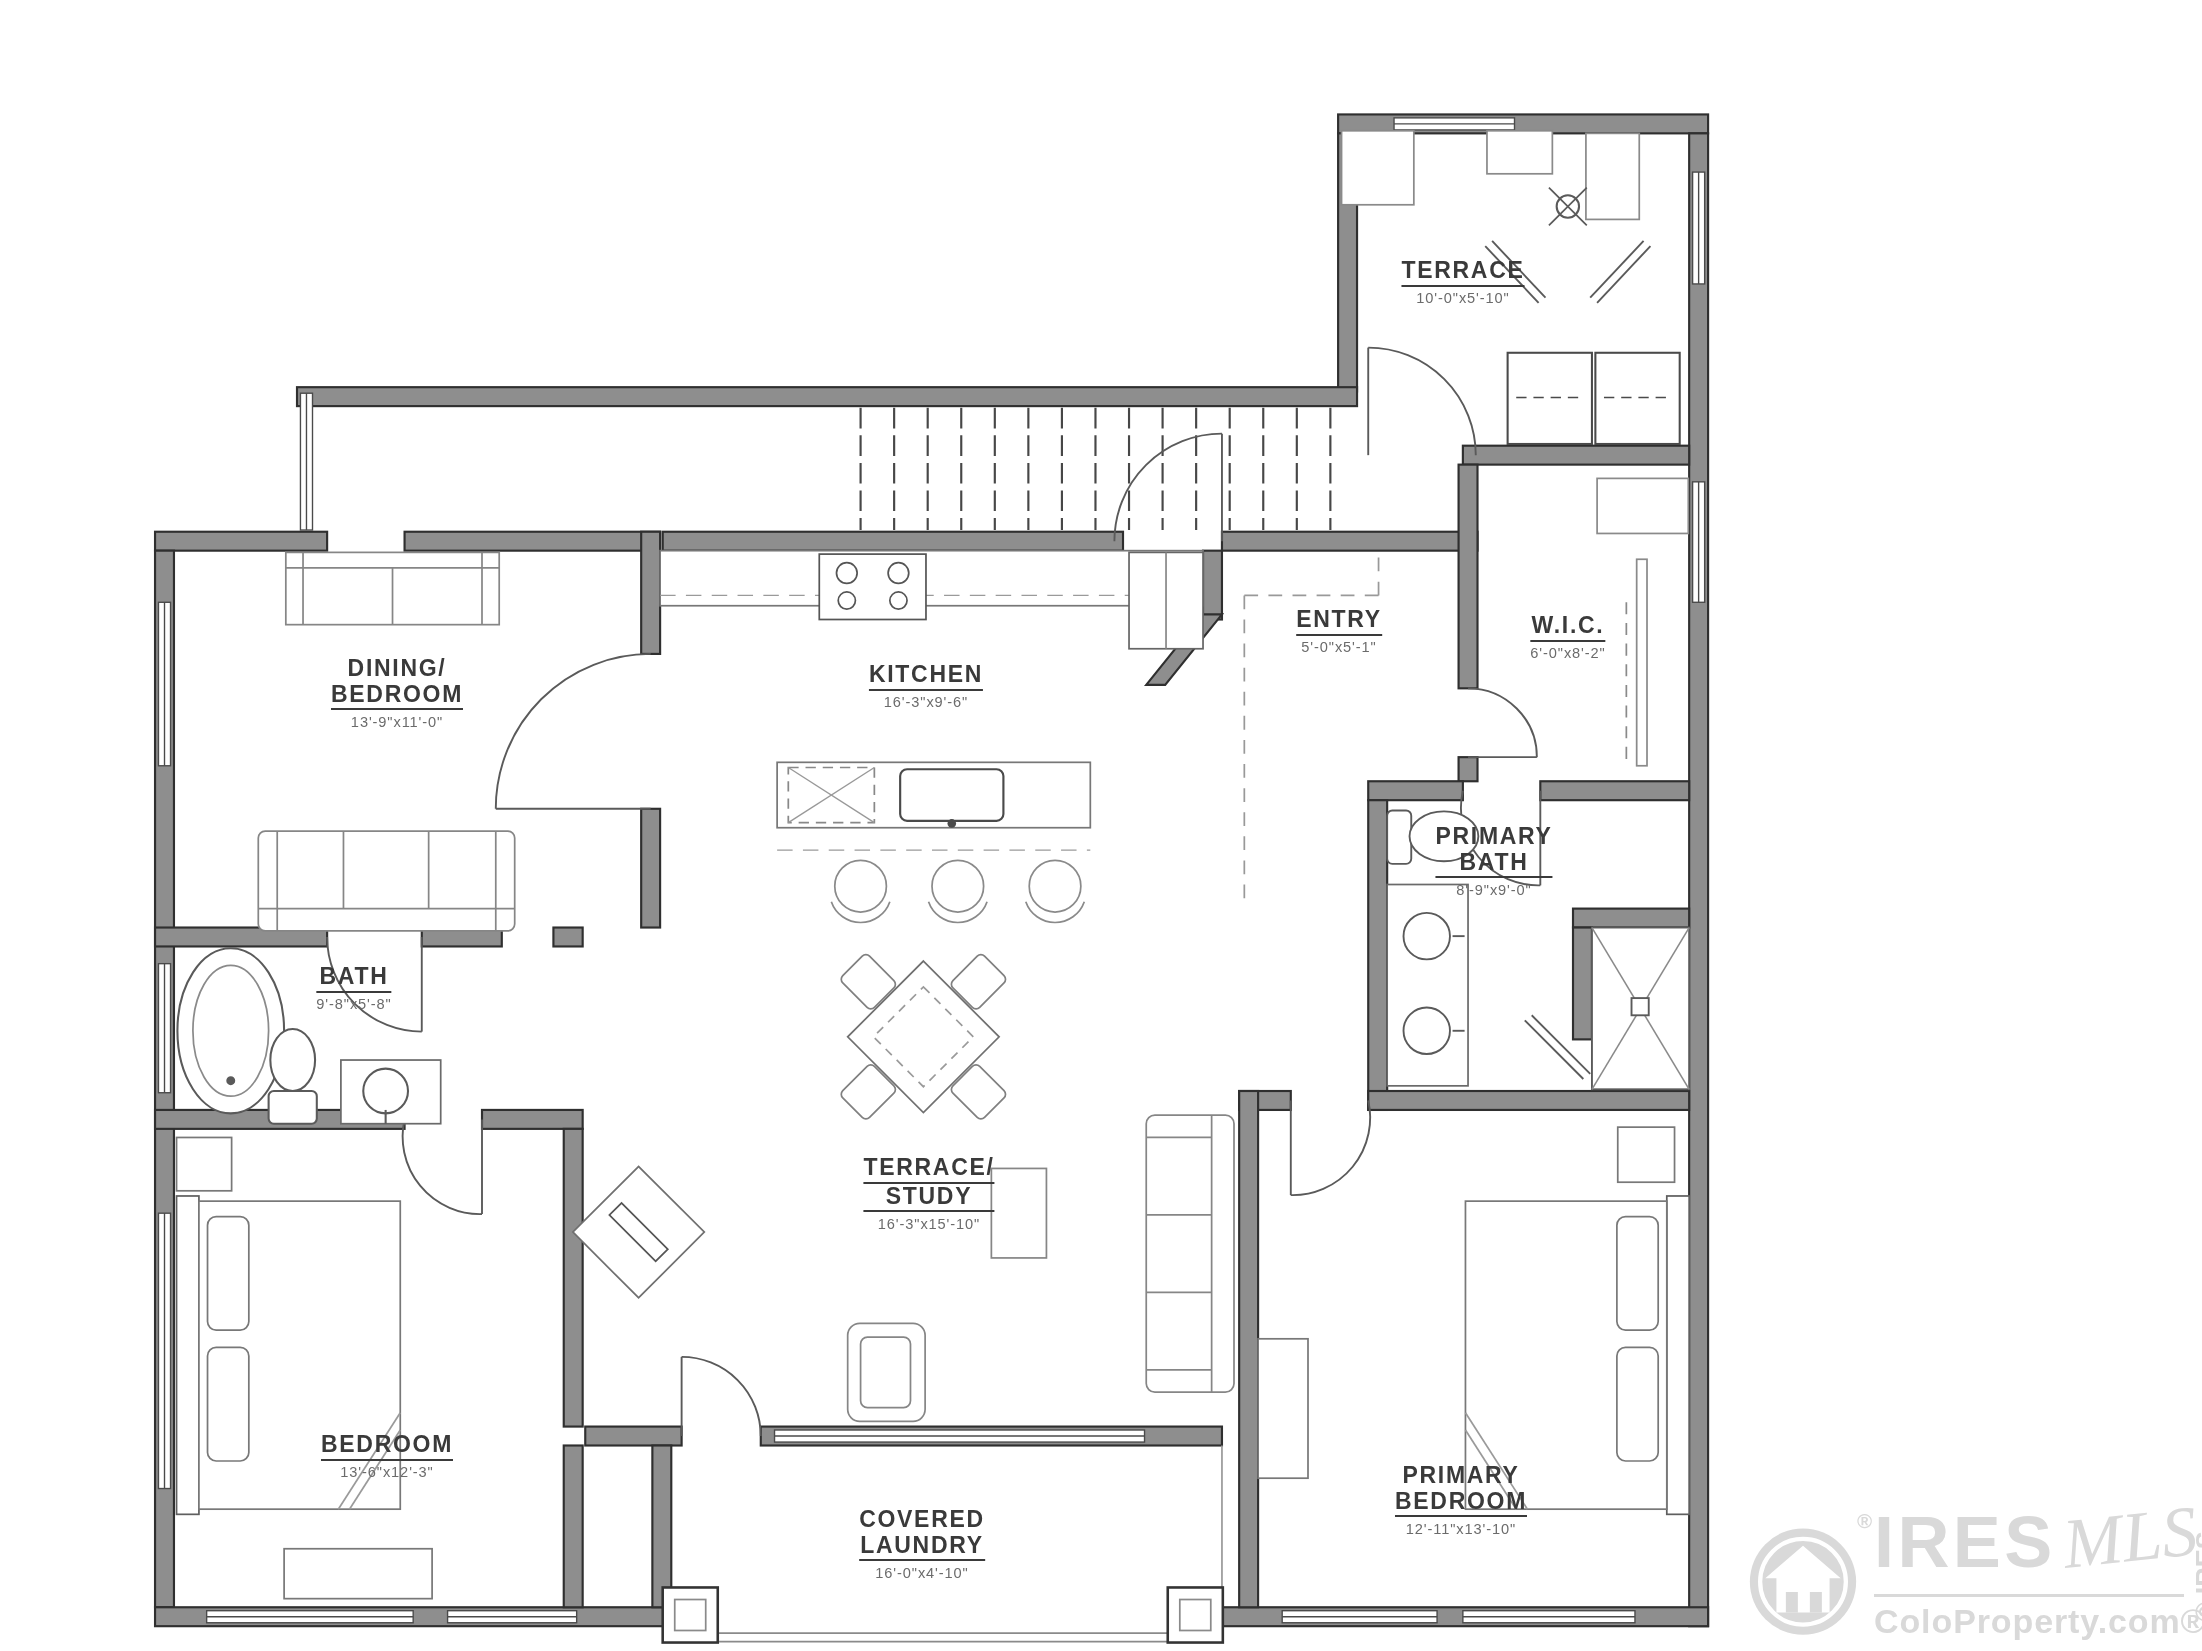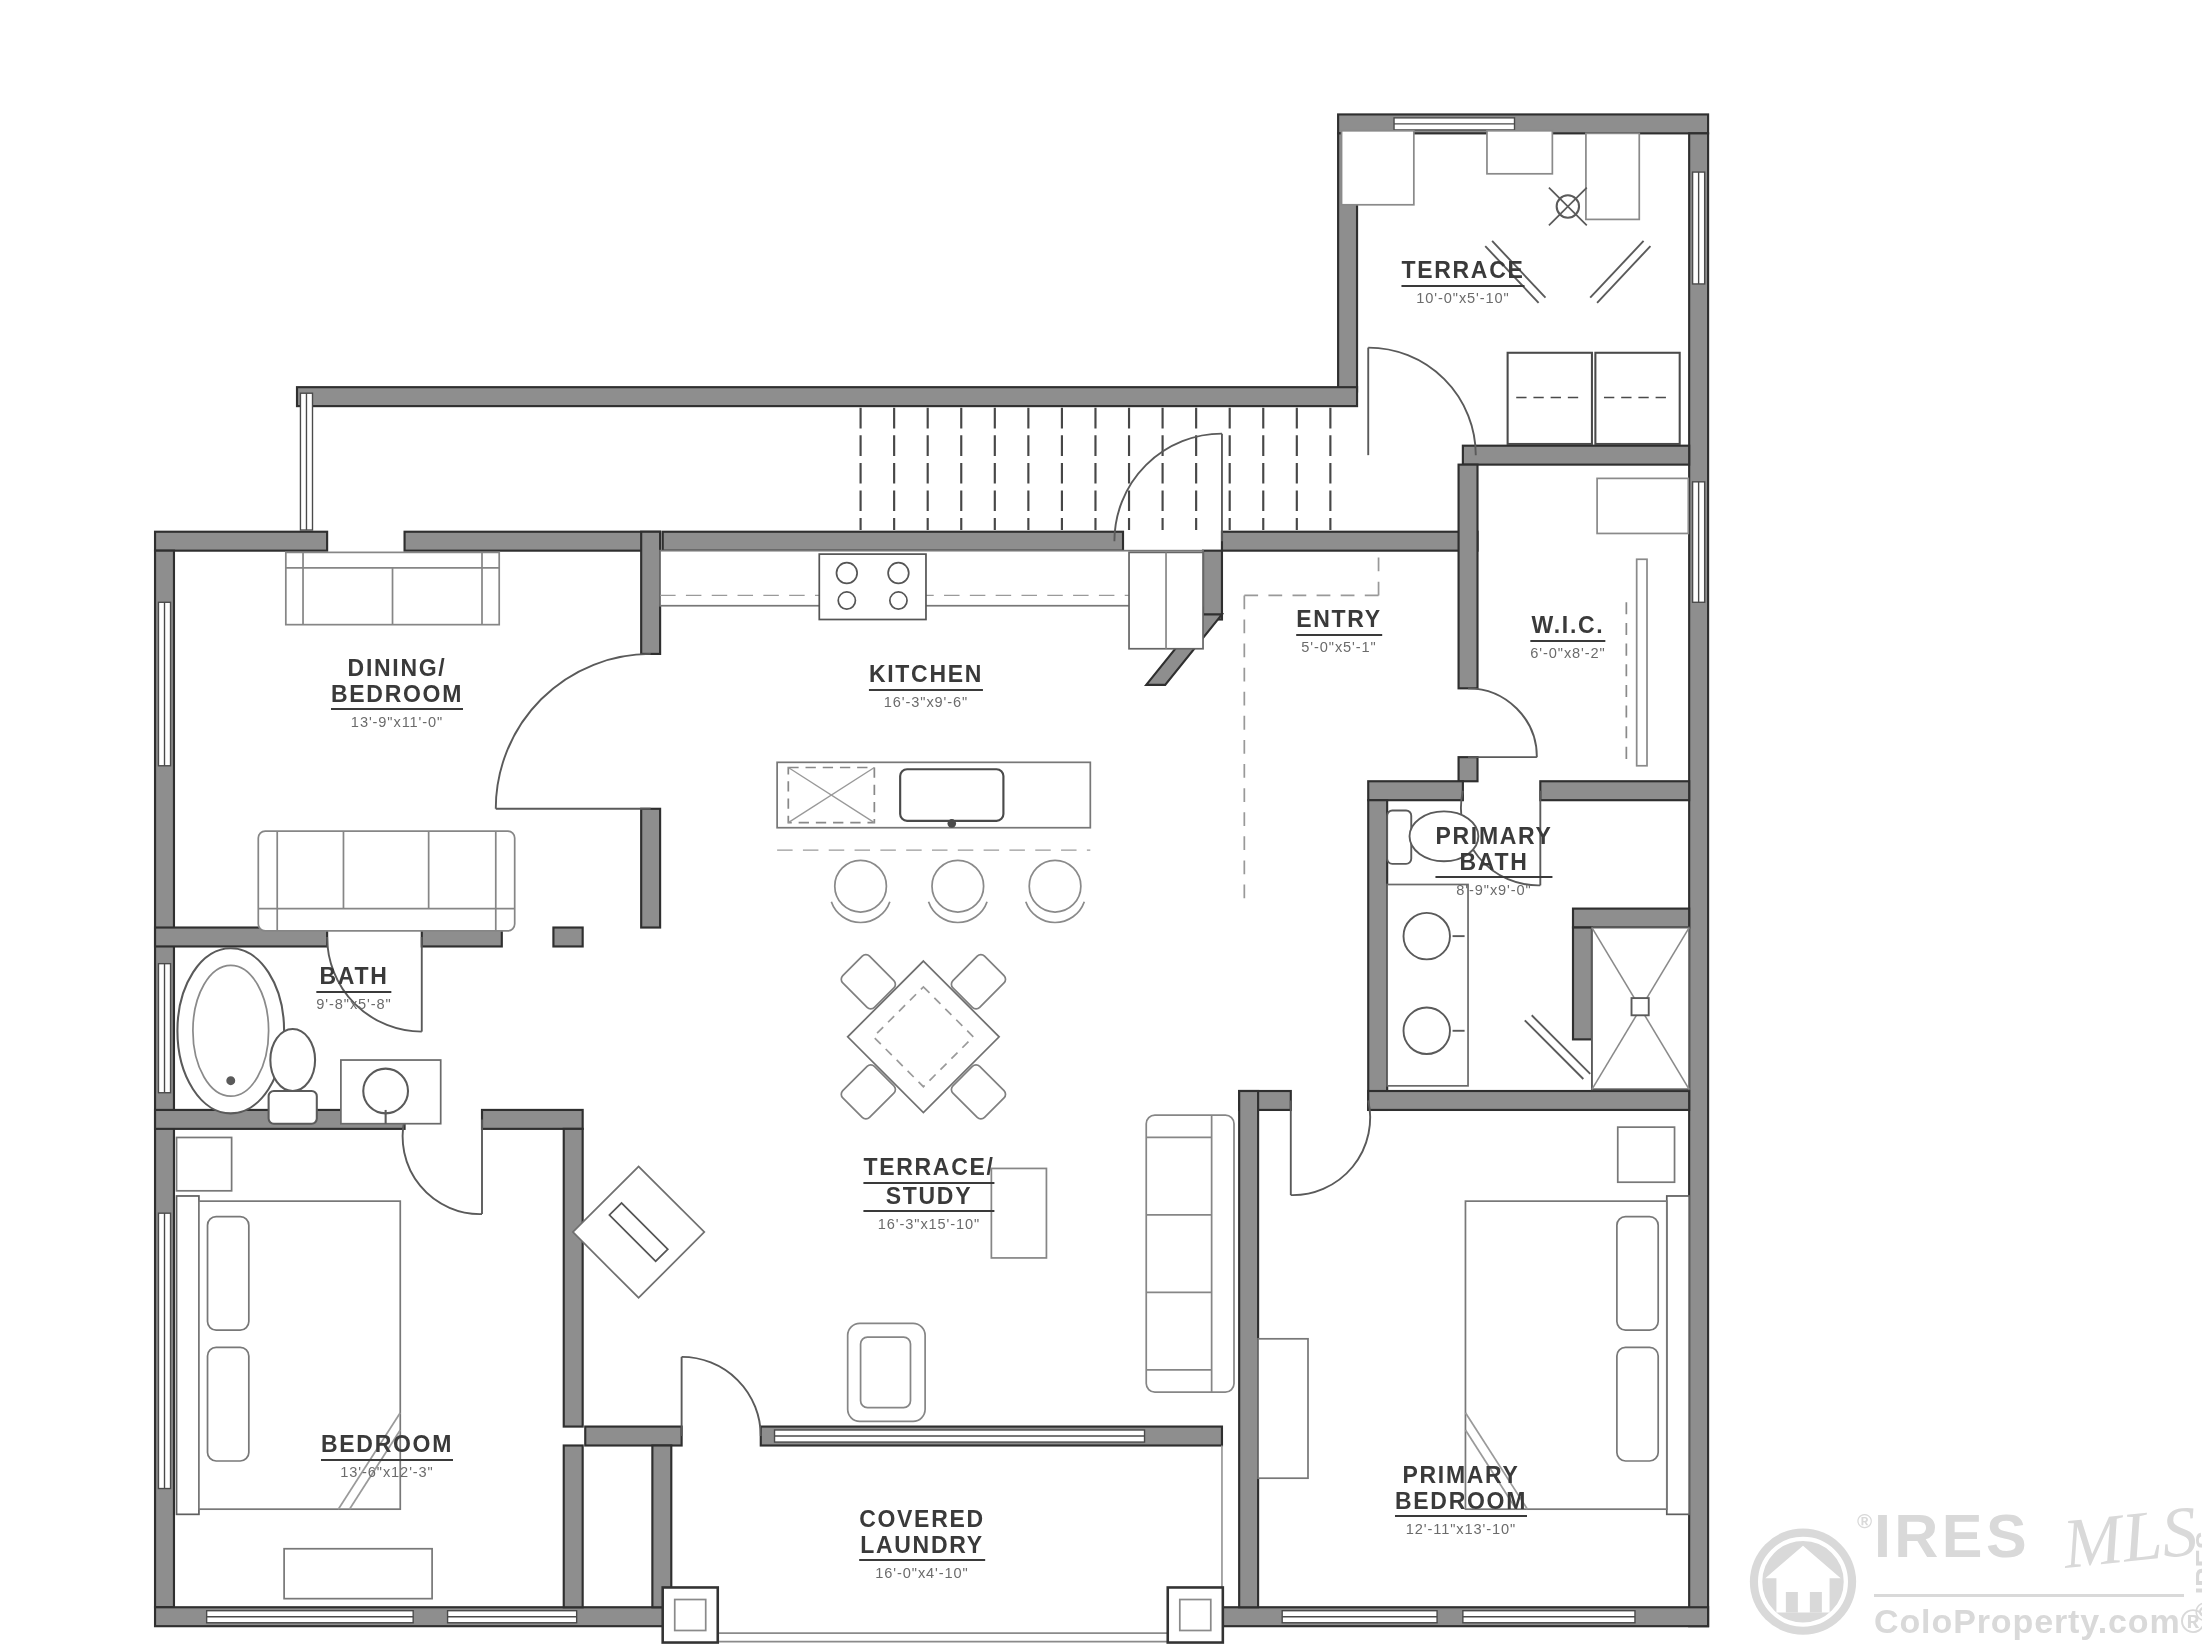--- a/index.html
+++ b/index.html
@@ -10,21 +10,21 @@
   .room-label{position:absolute;transform:translateX(-50%);text-align:center;
       color:#3a3a3a;white-space:nowrap;z-index:5;}
   .rn{display:block;font-size:23px;font-weight:700;letter-spacing:1.7px;line-height:1.12;}
   .rn.u{border-bottom:2.6px solid #3a3a3a;padding-bottom:0.9px;}
   .rd{display:block;font-size:14.6px;font-weight:400;color:#6b6b6b;letter-spacing:0.9px;margin-top:3.4px;}
   
   .wm{position:absolute;left:1743px;top:1511px;width:459px;height:141px;z-index:6;}
   .wm *{color:#d9d9d9;}
   .wm-logo{position:absolute;left:0;top:0;}
   .wm-reg1{position:absolute;left:114px;top:-1.7px;font-size:20.6px;font-weight:700;}
-  .wm-brand{position:absolute;left:131px;top:-5.2px;font-size:61px;font-weight:700;letter-spacing:3.4px;line-height:1;}
+  .wm-brand{position:absolute;left:131px;top:-5.2px;font-size:72px;font-weight:700;letter-spacing:3.4px;line-height:1;}
   .wm-script{position:absolute;left:320px;top:-8.6px;font-family:"Liberation Serif",serif;
       font-style:italic;font-size:71px;line-height:1;transform:rotate(-6deg);}
   .wm-line{position:absolute;left:131px;top:83px;width:310px;height:3.4px;background:#d9d9d9;}
   .wm-site{position:absolute;left:131px;top:91px;font-size:34px;font-weight:700;letter-spacing:0.9px;}
   .wm-copy{position:absolute;left:418px;top:50px;font-size:27px;font-weight:700;
       transform:rotate(-90deg);transform-origin:center;white-space:nowrap;}
 </style>
 </head>
 <body>
 

